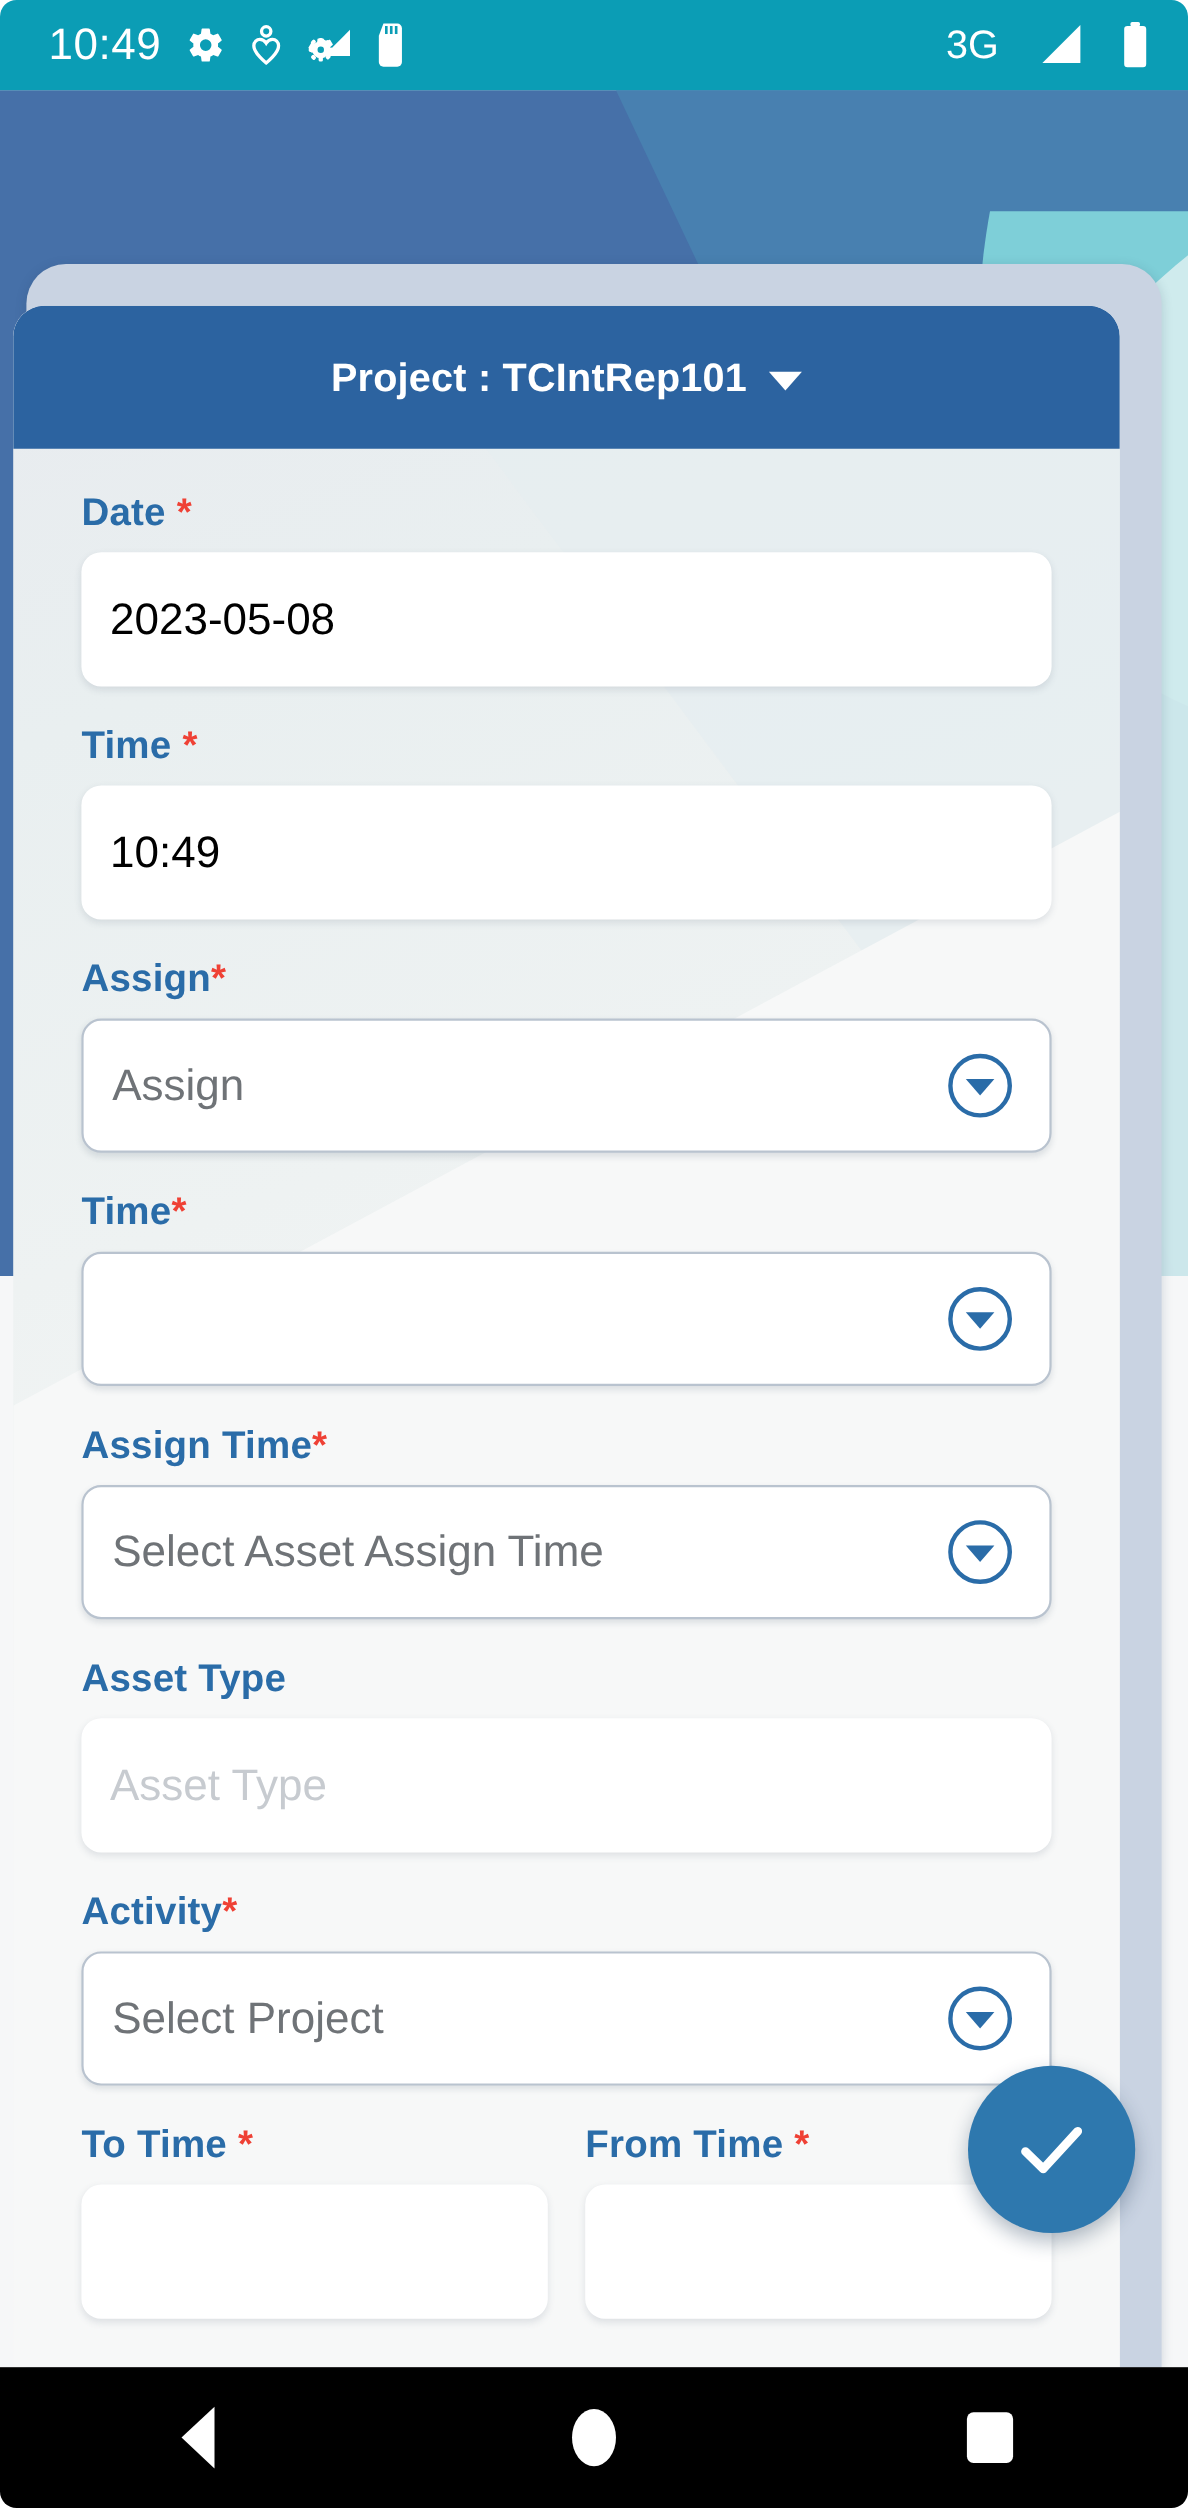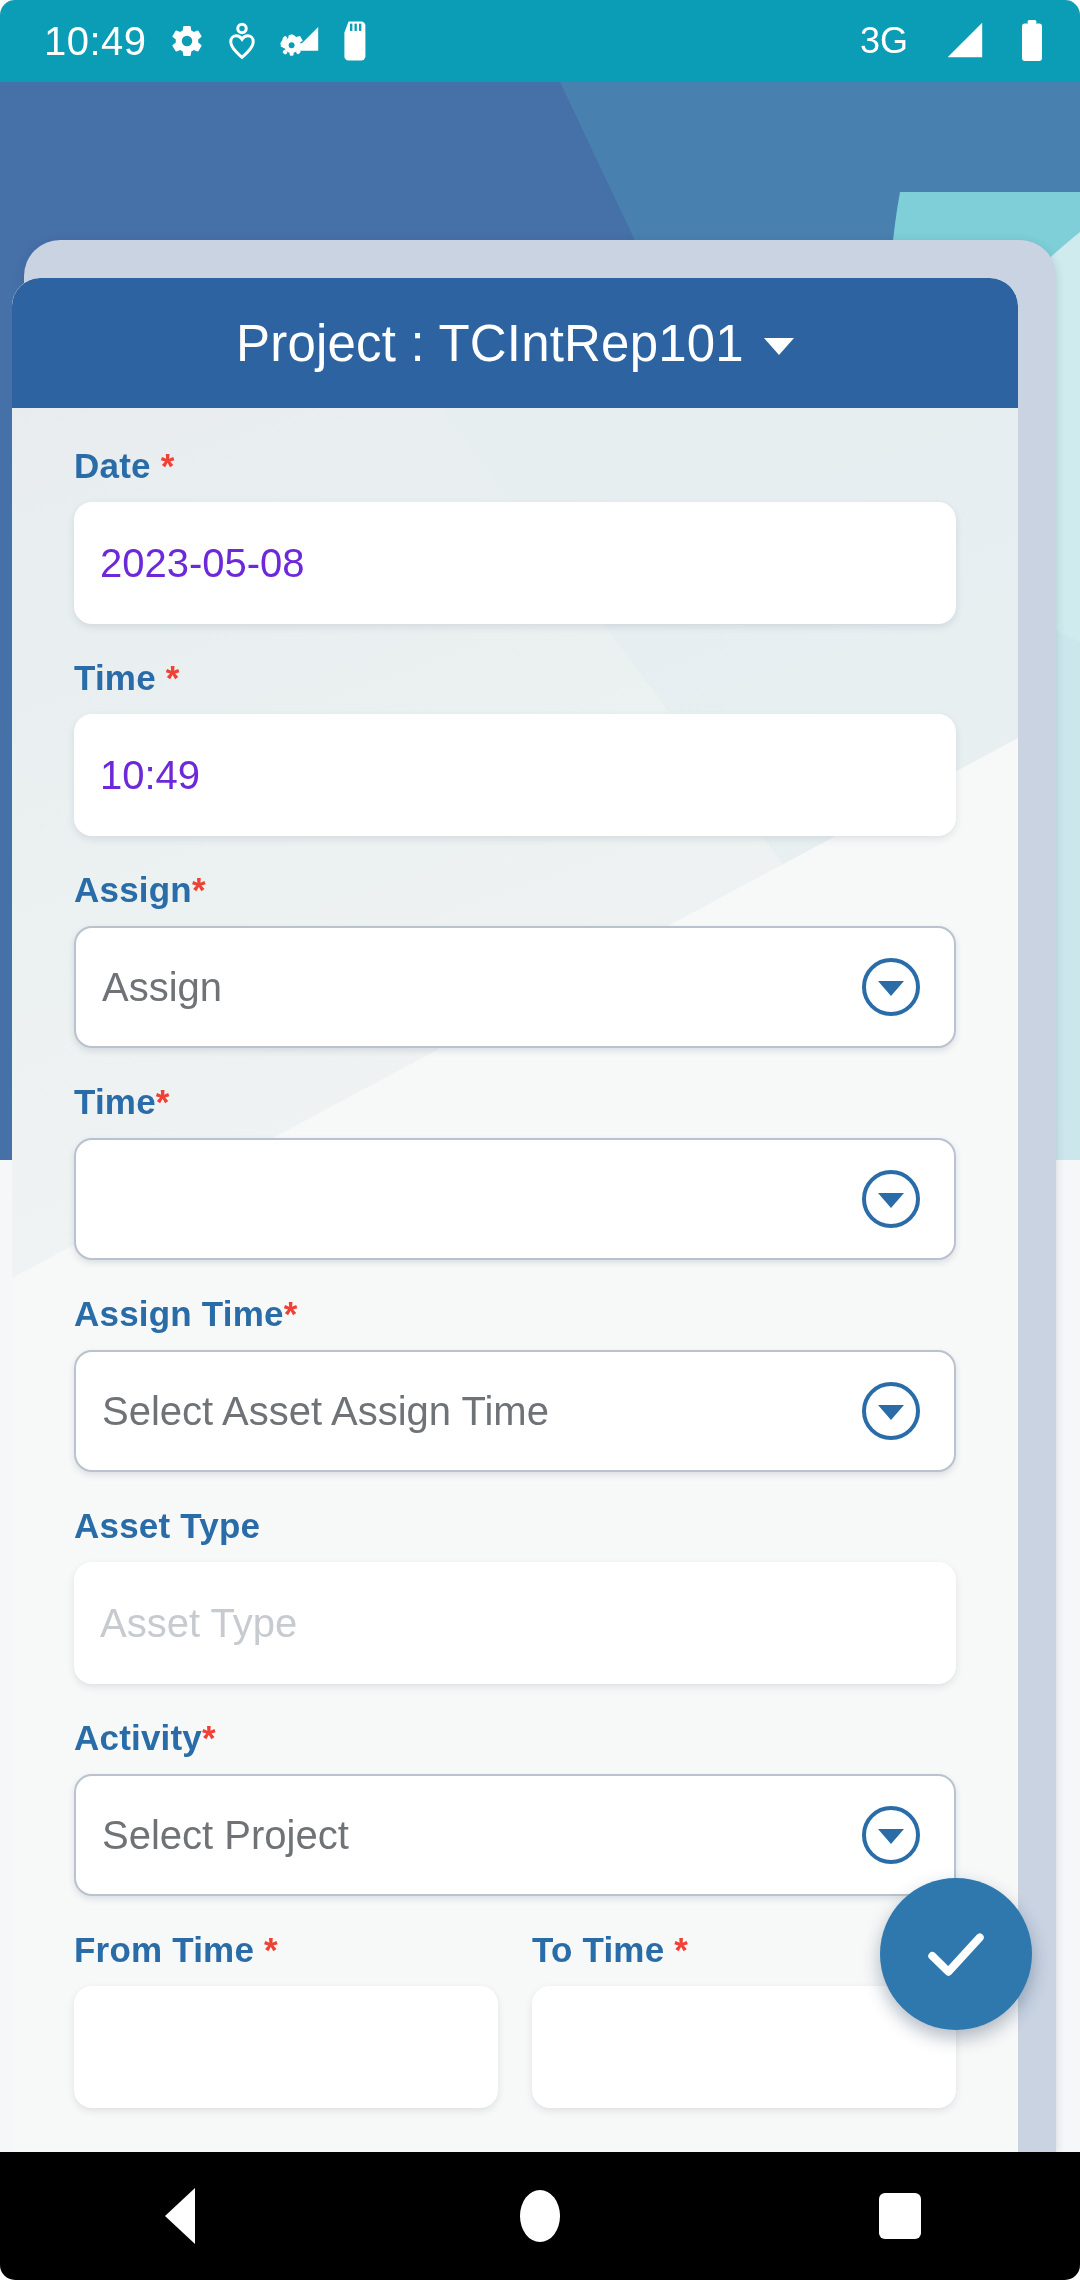--- a/index.html
+++ b/index.html
@@ -63,21 +63,21 @@
     background:linear-gradient(160deg,#e8ebef 0%,#e9eff0 18%,#eef2f2 40%,#f4f6f6 62%,#f7f8f8 100%);
   }
   .card-decor{position:absolute;inset:0;z-index:1;pointer-events:none;}
 
   .project-bar{
     position:absolute;left:0;top:0;width:1006px;height:130px;
     background:#2c63a0;z-index:12;
     display:flex;align-items:center;justify-content:center;gap:20px;
     border-radius:28px 28px 0 0;cursor:pointer;
   }
-  .project-label{color:#fff;font-size:51px;font-weight:400;letter-spacing:.2px;}
+  .project-label{color:#fff;font-size:36px;font-weight:700;letter-spacing:.2px;}
   .caret-down{
     width:0;height:0;border-left:15px solid transparent;border-right:15px solid transparent;
     border-top:17px solid #ffffff;margin-top:6px;
   }
 
   
   .form{
     position:absolute;left:0;top:130px;width:1006px;height:1744px;
     z-index:13;padding:0;overflow:hidden;
   }
@@ -92,21 +92,21 @@
   .inputbox{
     position:relative;margin:16px 0 0 62px;width:882px;height:122px;
     background:#ffffff;border-radius:18px;
     box-shadow:0 3px 7px rgba(60,75,100,.16);
     display:flex;align-items:center;box-sizing:border-box;
   }
   .inputbox.bordered{
     border:2px solid #b9c3cf;box-shadow:0 3px 6px rgba(60,75,100,.14);
   }
   .inputbox.plain{box-shadow:0 3px 7px rgba(60,75,100,.13);}
-  .val{font-size:40px;color:#6d28d9;padding-left:26px;}
+  .val{font-size:40px;color:#000000;padding-left:26px;}
   .ph{font-size:40px;color:#6f7377;padding-left:26px;}
   .ph.faint{color:#c7cbd0;}
 
   .dd-icon{
     position:absolute;right:34px;top:50%;transform:translateY(-50%);
     width:58px;height:58px;border:4px solid #2a6ca8;border-radius:50%;
     display:flex;align-items:center;justify-content:center;box-sizing:border-box;
     cursor:pointer;background:transparent;
   }
   .dd-icon i{
@@ -304,27 +304,27 @@
           <span class="dd-icon">
               <i></i>
             </span>
         </div>
       </div>
 
       <div class="sp-1"></div>
 
       <div class="row2">
         <div class="col field">
-          <span class="lbl"><span>From Time</span><span class="req sp">*</span></span>
+          <span class="lbl"><span>To Time</span><span class="req sp">*</span></span>
           <div class="inputbox plain">
             <span class="val"></span>
           </div>
         </div>
         <div class="col field">
-          <span class="lbl"><span>To Time</span><span class="req sp">*</span></span>
+          <span class="lbl"><span>From Time</span><span class="req sp">*</span></span>
           <div class="inputbox plain">
             <span class="val"></span>
           </div>
         </div>
       </div>
 
     </div>
   </div>
 
   <div class="fab">

